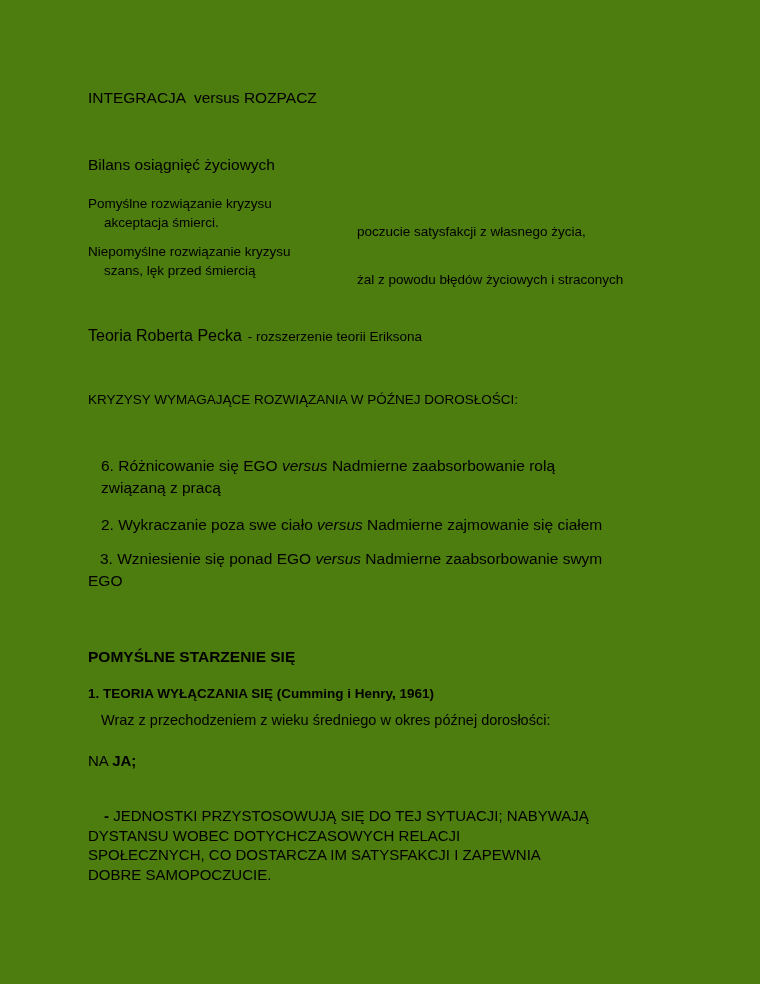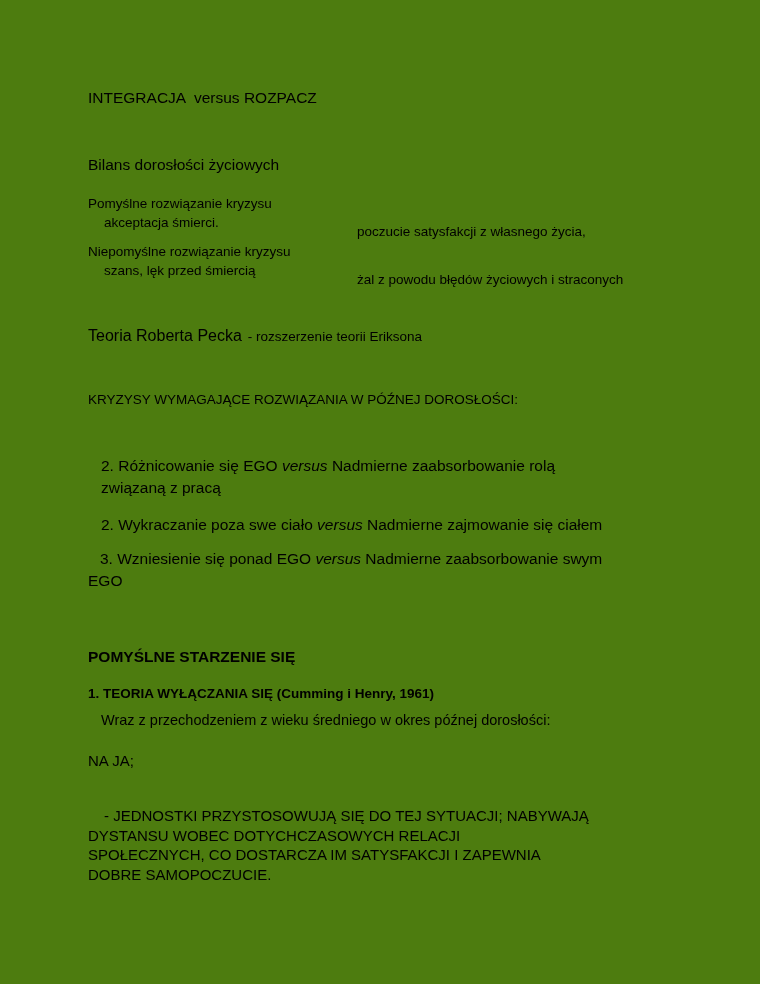--- a/index.html
+++ b/index.html
@@ -6,21 +6,21 @@
   .page {
     position:relative;
     width:760px; height:984px;
     background:#4d7c0f;
     color:#000000;
     font-family:"Liberation Sans", sans-serif;
     overflow:hidden;
   }
   .abs { position:absolute; white-space:nowrap; }
   .u { }
-  .b { font-weight:normal; }
+  .b { font-weight:bold; }
   .i { font-style:italic; }
 
   #title       { left:88px;  top:89px;  font-size:15.5px; white-space:pre; }
   #balance-h   { left:88px;  top:156px; font-size:15.5px; }
 
   .row         { font-size:13.5px; line-height:19px; }
   #row1        { left:88px;  top:194px; }
   #row2        { left:88px;  top:242px; }
   .row-line    { position:relative; width:620px; }
   .row-desc    { position:absolute; left:269px; top:0;margin-top:28px; }
@@ -47,21 +47,21 @@
   #par2        { left:88px;  top:806px; line-height:19.5px; }
   .fl-indent   { padding-left:16px; }
 </style>
 </head>
 <body>
 
 <div class="page">
 
   <div id="title" class="abs">INTEGRACJA  versus ROZPACZ</div>
 
-  <div id="balance-h" class="abs">Bilans dorosłości życiowych</div>
+  <div id="balance-h" class="abs">Bilans osiągnięć życiowych</div>
 
   <div id="row1" class="abs row">
     <div class="row-line">
       <span class="u">Pomyślne rozwiązanie kryzysu</span>
       <span class="row-desc">poczucie satysfakcji z własnego życia,</span>
     </div>
     <div class="row-cont">akceptacja śmierci.</div>
   </div>
 
   <div id="row2" class="abs row">
@@ -72,21 +72,21 @@
     <div class="row-cont">szans, lęk przed śmiercią</div>
   </div>
 
   <div id="pecka" class="abs">
     <span class="name u">Teoria Roberta Pecka</span><span class="rest">- rozszerzenie teorii Eriksona</span>
   </div>
 
   <div id="kryzysy" class="abs">KRYZYSY WYMAGAJĄCE ROZWIĄZANIA W PÓŹNEJ DOROSŁOŚCI:</div>
 
   <div id="item1" class="abs crisis">
-    <div class="crisis-line1"><span>2. Różnicowanie się EGO </span><span class="i">versus</span><span> Nadmierne zaabsorbowanie rolą</span></div>
+    <div class="crisis-line1"><span>6. Różnicowanie się EGO </span><span class="i">versus</span><span> Nadmierne zaabsorbowanie rolą</span></div>
     <div class="crisis-line2">związaną z pracą</div>
   </div>
 
   <div id="item2" class="abs crisis">
     <div class="crisis-line1"><span>2. Wykraczanie poza swe ciało </span><span class="i">versus</span><span> Nadmierne zajmowanie się ciałem</span></div>
   </div>
 
   <div id="item3" class="abs crisis">
     <div class="crisis-line1"><span>3. Wzniesienie się ponad EGO </span><span class="i">versus</span><span> Nadmierne zaabsorbowanie swym</span></div>
     <div class="crisis-line2">EGO</div>

